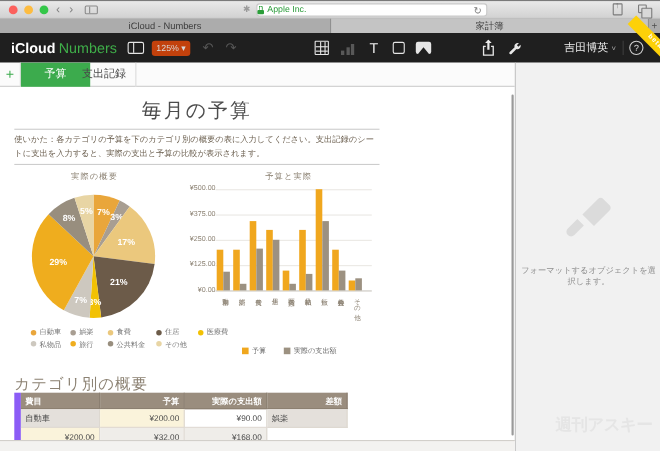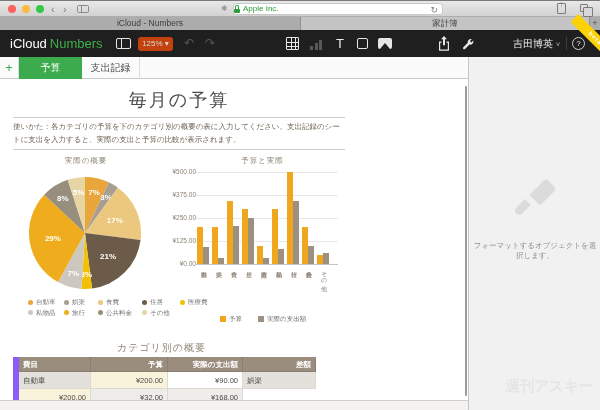--- a/index.html
+++ b/index.html
@@ -30,21 +30,21 @@
   .tabstrip { left:0; top:17px; width:600px; height:13px; background:#acacac; }
   .btab { height:13px; top:0; font-size:8.5px; color:#3d3d3d; text-align:center; line-height:13px;
     overflow:hidden; white-space:nowrap; }
   .btab.inactive { left:0; width:300px; background:#acacac; }
   .btab.active { left:300px; width:290px; background:#c4c4c4; border-left:1px solid #909090; border-right:1px solid #909090; }
   .newtab { left:590px; width:10px; color:#4e4e4e; font-size:9px; line-height:13px; top:0; text-align:center; }
 
   
   .appbar { left:0; top:30px; width:600px; height:27px; background:#1f1f1f; }
   .brand { left:10px; top:0; line-height:27px; font-size:13px; }
-  .brand .w { color:#fff; font-weight:normal; } .brand .g { color:#3fae49; margin-left:3px; }
+  .brand .w { color:#fff; font-weight:bold; } .brand .g { color:#3fae49; margin-left:3px; }
   .panel-icon { left:116px; top:8px; width:15px; height:11px; border:1px solid #e6e6e6; border-radius:2px; }
   .panel-icon::after { content:""; position:absolute; left:4px; top:0; width:1px; height:9px; background:#e6e6e6; }
   .zoom-btn { left:138px; top:7px; width:35px; height:14px; background:#c2410c; border-radius:3px;
     color:#d8d8d8; font-size:8px; text-align:center; line-height:14px; }
   .undo { left:184px; } .redo { left:205px; }
   .uglyph { top:5px; color:#565656; font-size:12px; line-height:16px; }
   .grid-icon { left:286px; top:7px; width:13px; height:13px; border:1px solid #e6e6e6; border-radius:1px; }
   .grid-icon i { position:absolute; background:#e6e6e6; }
   .chart-icon { left:310px; top:9px; width:13px; height:11px; }
   .chart-icon i { position:absolute; bottom:0; width:3px; background:#585858; }
@@ -61,41 +61,41 @@
   .help { left:572px; top:7px; width:13px; height:13px; border:1px solid #cfcfcf; border-radius:50%;
     color:#e5e5e5; font-size:8px; text-align:center; line-height:12px; }
   .beta { left:566px; top:33px; width:58px; height:11px; background:#fdd108; transform:rotate(45deg);
     color:#fff; font-weight:bold; font-size:6px; text-align:center; line-height:11px; z-index:50; letter-spacing:1px; }
 
   
   .sheetbar { left:0; top:57px; width:468px; height:22px; background:#fbfbfb; border-bottom:1px solid #c9c9c9; }
   .addsheet { left:0; top:0; width:19px; height:22px; color:#3cab4d; font-size:13px; text-align:center; line-height:21px; border-right:1px solid #dcdcdc; }
   .stab { top:0; height:22px; font-size:10px; text-align:center; line-height:22px; }
   .stab.active { left:19px; width:63px; background:#3cab4d; color:#fff; }
-  .stab.plain { left:82px; width:58px; color:#4a4a4a; border-right:1px solid #dcdcdc; }
+  .stab.plain { left:66px; width:58px; color:#4a4a4a; border-right:1px solid #dcdcdc; }
 
   
   .canvas { left:0; top:79px; width:468px; height:331px; background:#fff; overflow:hidden; }
   .doc-title { left:13px; top:9px; width:332px; text-align:center; font-size:18px; color:#4c4c4c; letter-spacing:2px; }
   .hr { left:13px; width:332px; height:1px; background:#cdcdcd; }
   .instructions { left:13px; top:41px; width:334px; font-size:7.5px; line-height:13px; color:#6b5f4f; }
   .c-title { top:77px; text-align:center; font-size:7.5px; color:#8c8273; letter-spacing:1px; }
   .pie-wrap { left:28px; top:97px; width:114px; height:114px; }
   .pie-label { font-size:8px; font-weight:bold; fill:#fff; text-anchor:middle; }
   .plg-item { height:9px; }
   .plg-item i { position:absolute; left:0; top:1.5px; width:5px; height:5px; border-radius:50%; }
   .plg-item span { position:absolute; left:8px; top:0; font-size:6.5px; color:#777; white-space:nowrap; }
   .ytick { width:46px; text-align:right; font-size:6.5px; color:#8c8273; }
   .gridline { left:196px; width:142px; height:1px; background:#eae8e4; }
   .gridline.base { background:#c9c5be; }
   .vbar { width:6px; }
   .catlabel { top:188px; writing-mode:vertical-rl; font-size:6px; color:#8c8273; height:36px; white-space:nowrap; }
   .blg-sq { top:237px; width:6px; height:6px; }
   .blg-tx { top:236px; font-size:6.5px; color:#6b6b6b; }
-  .tbl-title { left:13px; top:262px; width:297px; text-align:center; font-size:10px; color:#8c8273; letter-spacing:1px; }
+  .tbl-title { left:13px; top:262px; width:297px; font-size:14px; color:#8c8273; letter-spacing:1px; }
   .sumtable { left:13px; top:278px; width:298px; display:grid; grid-template-columns:72px 77px 75px 73px; border-left:6px solid #8b5cf6; }
   .sumtable .cell { font-size:7.5px; color:#4a4a4a; padding:0 4px; line-height:17px; height:17px;
     border-right:1px solid #ddd8d0; border-bottom:1px solid #ddd8d0; text-align:right; overflow:hidden; }
   .sumtable .hcell { background:#9a8d7e; color:#fff; font-weight:bold; line-height:15px; height:15px; border-right:1px solid #8b7f71; border-bottom:1px solid #8b7f71;}
   .sumtable .left { text-align:left; }
   .sumtable .rowhead { background:#e4e0db; }
   .sumtable .budget { background:#faf3db; }
   .sumtable .stripe { background:#efede9; }
 
   .hscroll { left:0; top:400px; width:468px; height:10px; background:#f3f2f0; border-top:1px solid #d2cfca; z-index:10; }

